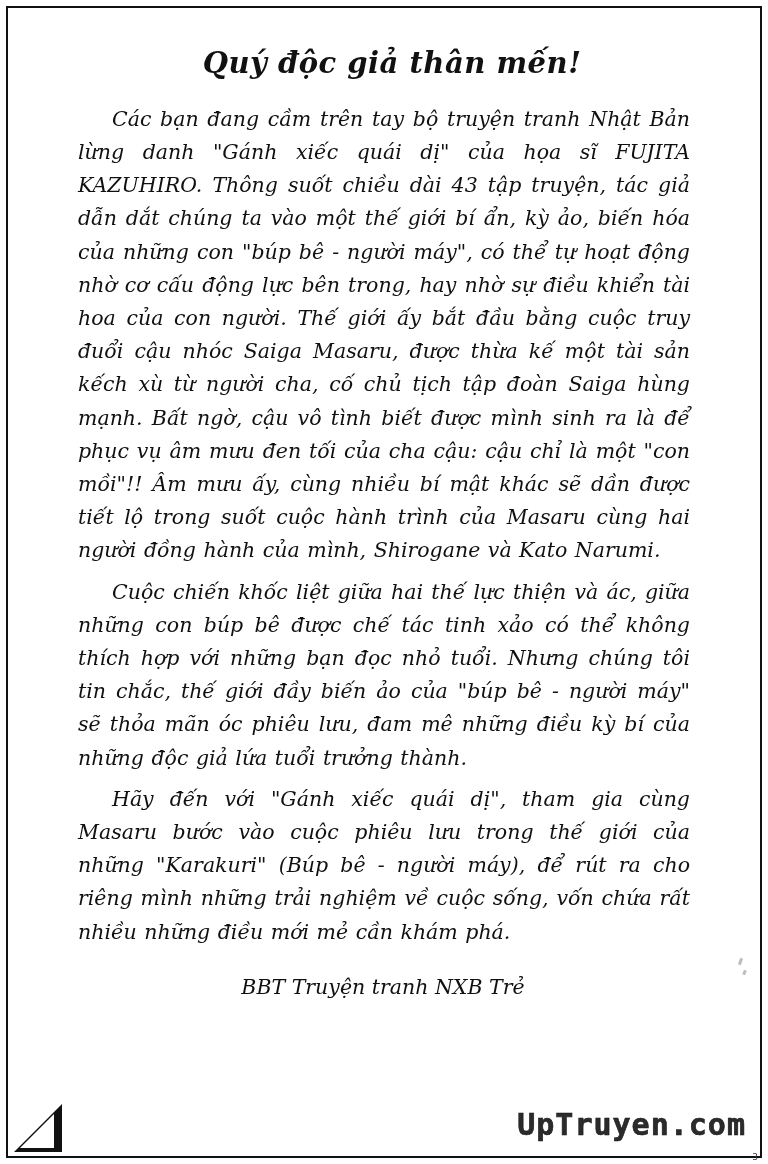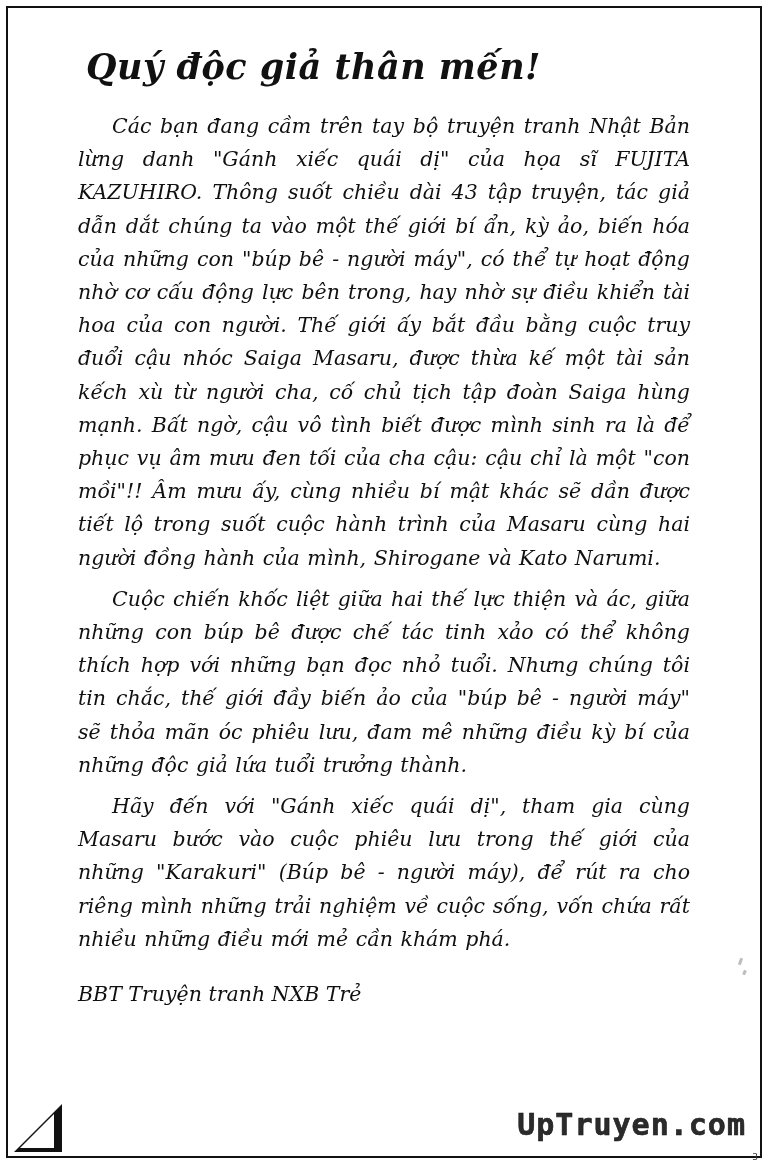--- a/index.html
+++ b/index.html
@@ -43,25 +43,26 @@
     left: 78px;
     top: 46px;
     width: 620px;
     box-sizing: border-box;
   }
 
   #title {
     font-family: "DejaVu Serif", serif;
     font-style: italic;
     font-weight: bold;
-    font-size: 35px;
+    font-size: 29px;
     color: #111111;
     letter-spacing: 0.5px;
     margin: 0 0 22px 8px;
     line-height: 1.2;
+    text-align: center;
   }
 
   .para {
     font-family: "DejaVu Serif", serif;
     font-style: italic;
     font-size: 20.5px;
     line-height: 1.62;
     color: #101010;
     text-align: justify;
     text-align-last: left;
@@ -72,21 +73,21 @@
 
   .para.last-justify {
     text-align: justify;
   }
 
   #signature {
     font-family: "DejaVu Serif", serif;
     font-style: italic;
     font-size: 20.5px;
     color: #101010;
-    text-align: left;
+    text-align: center;
     margin-top: 26px;
     padding-right: 10px;
   }
 
   
   #corner-mark {
     position: absolute;
     left: 14px;
     bottom: 6px;
     width: 54px;

